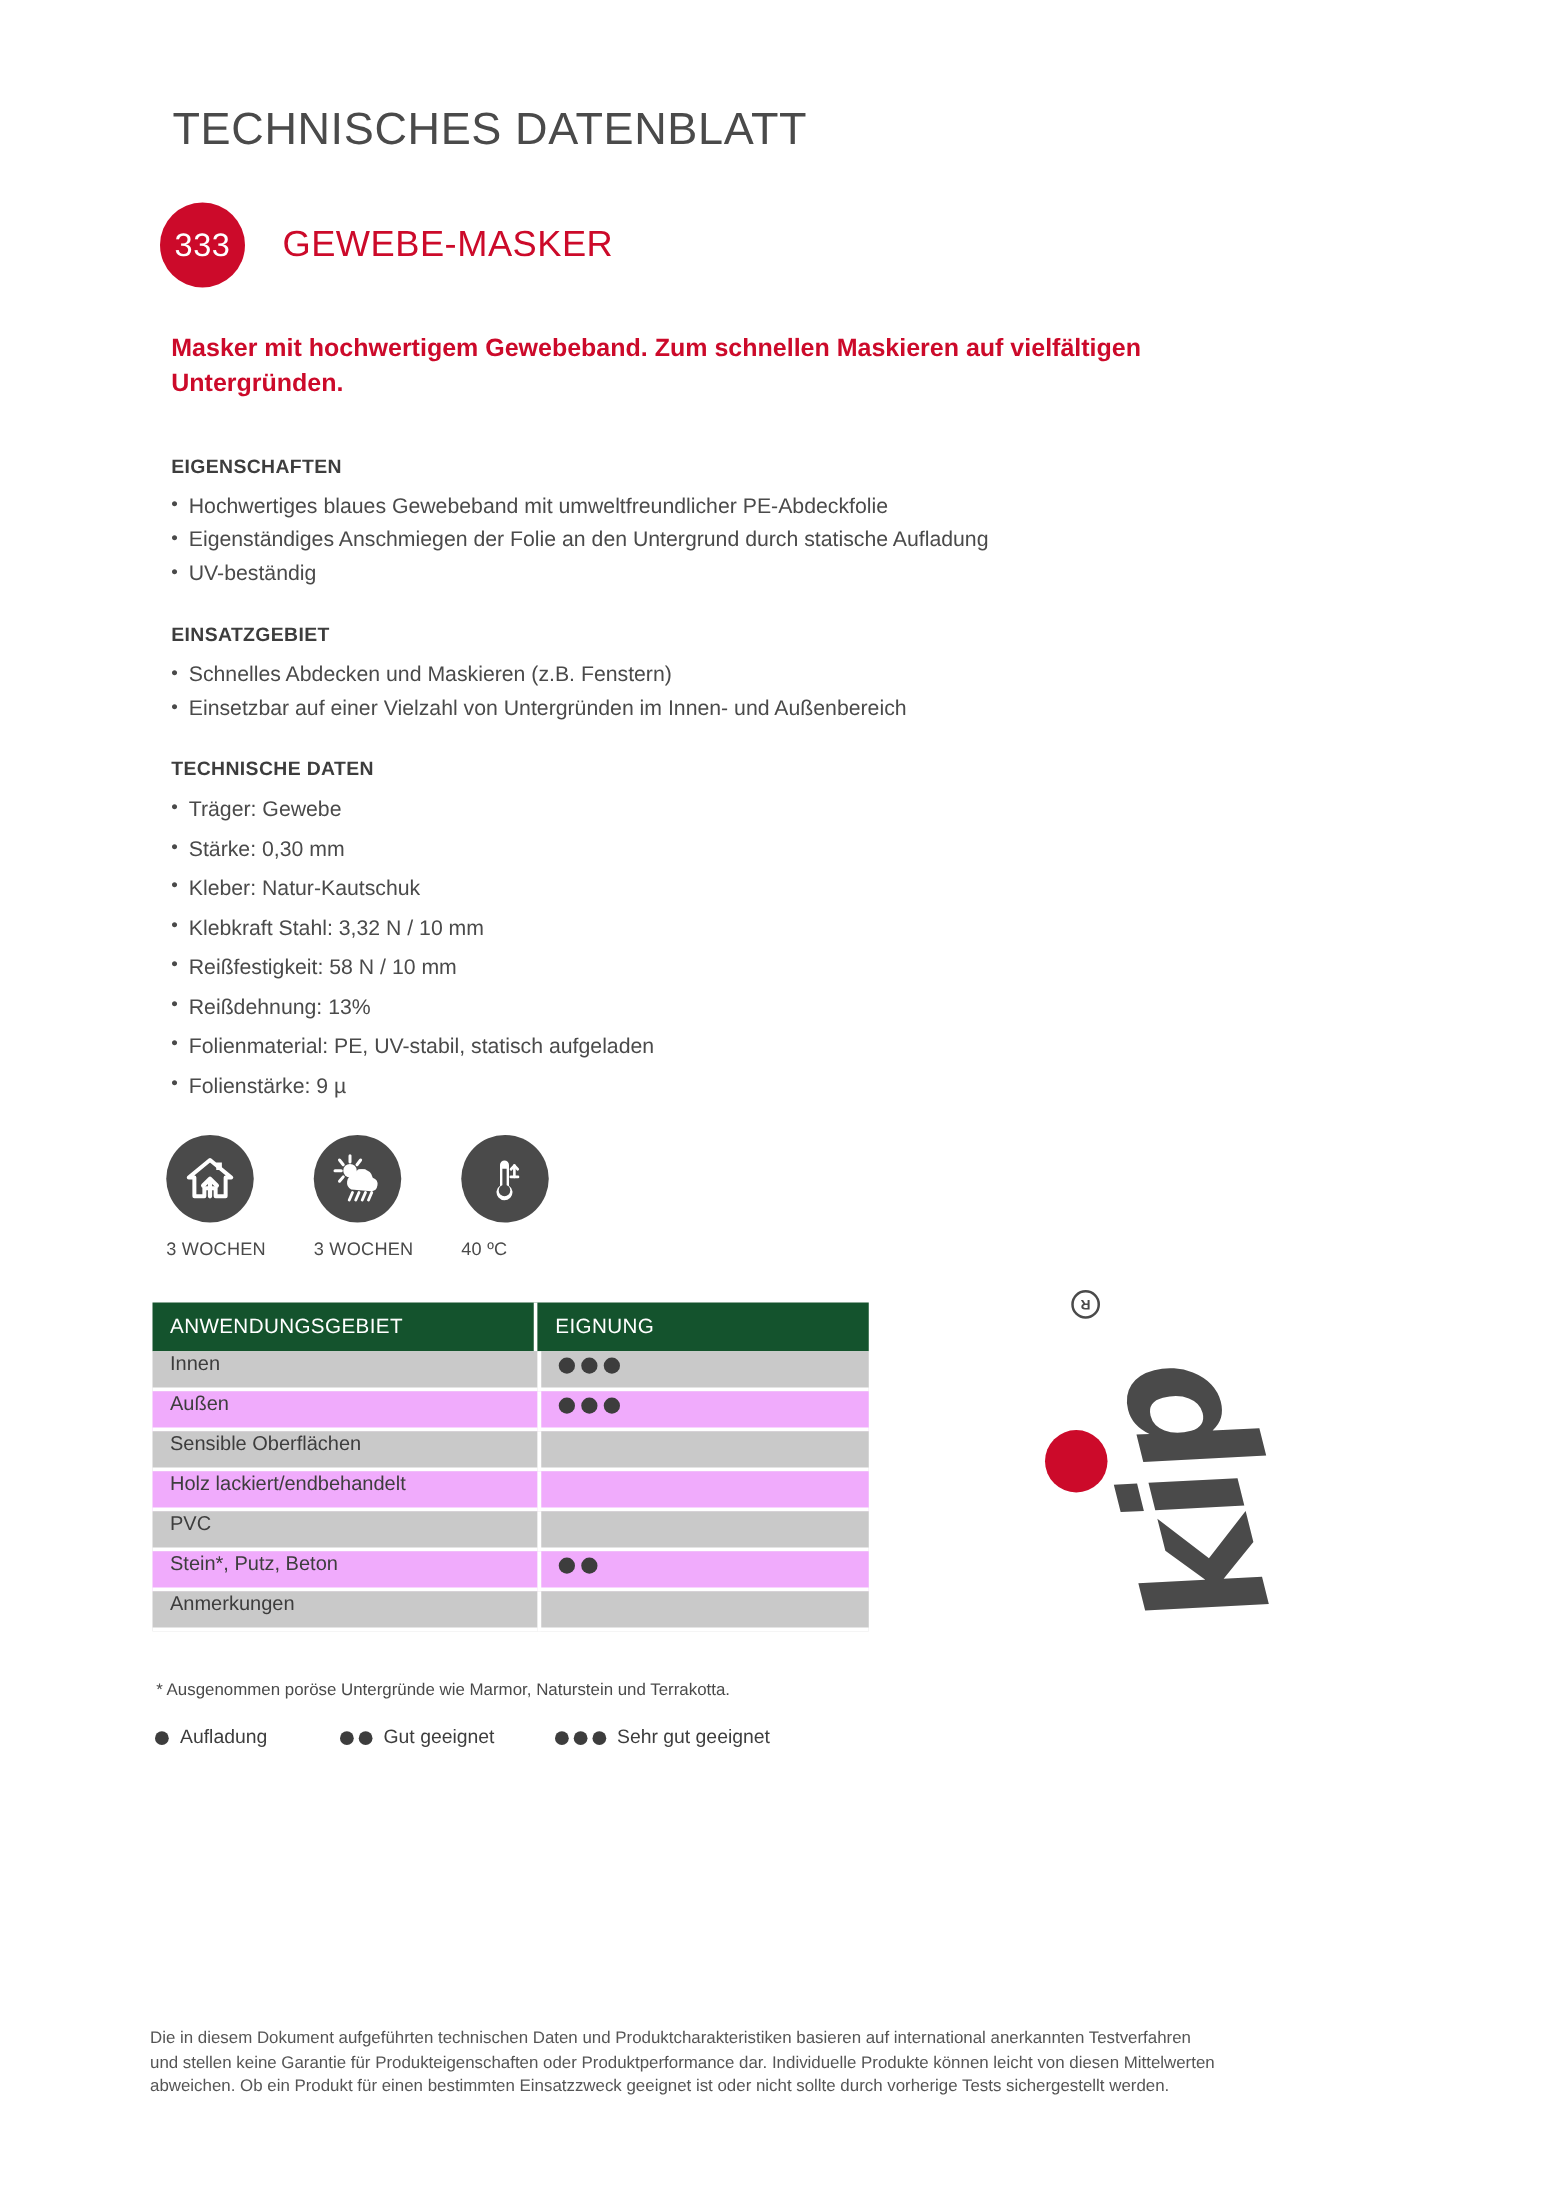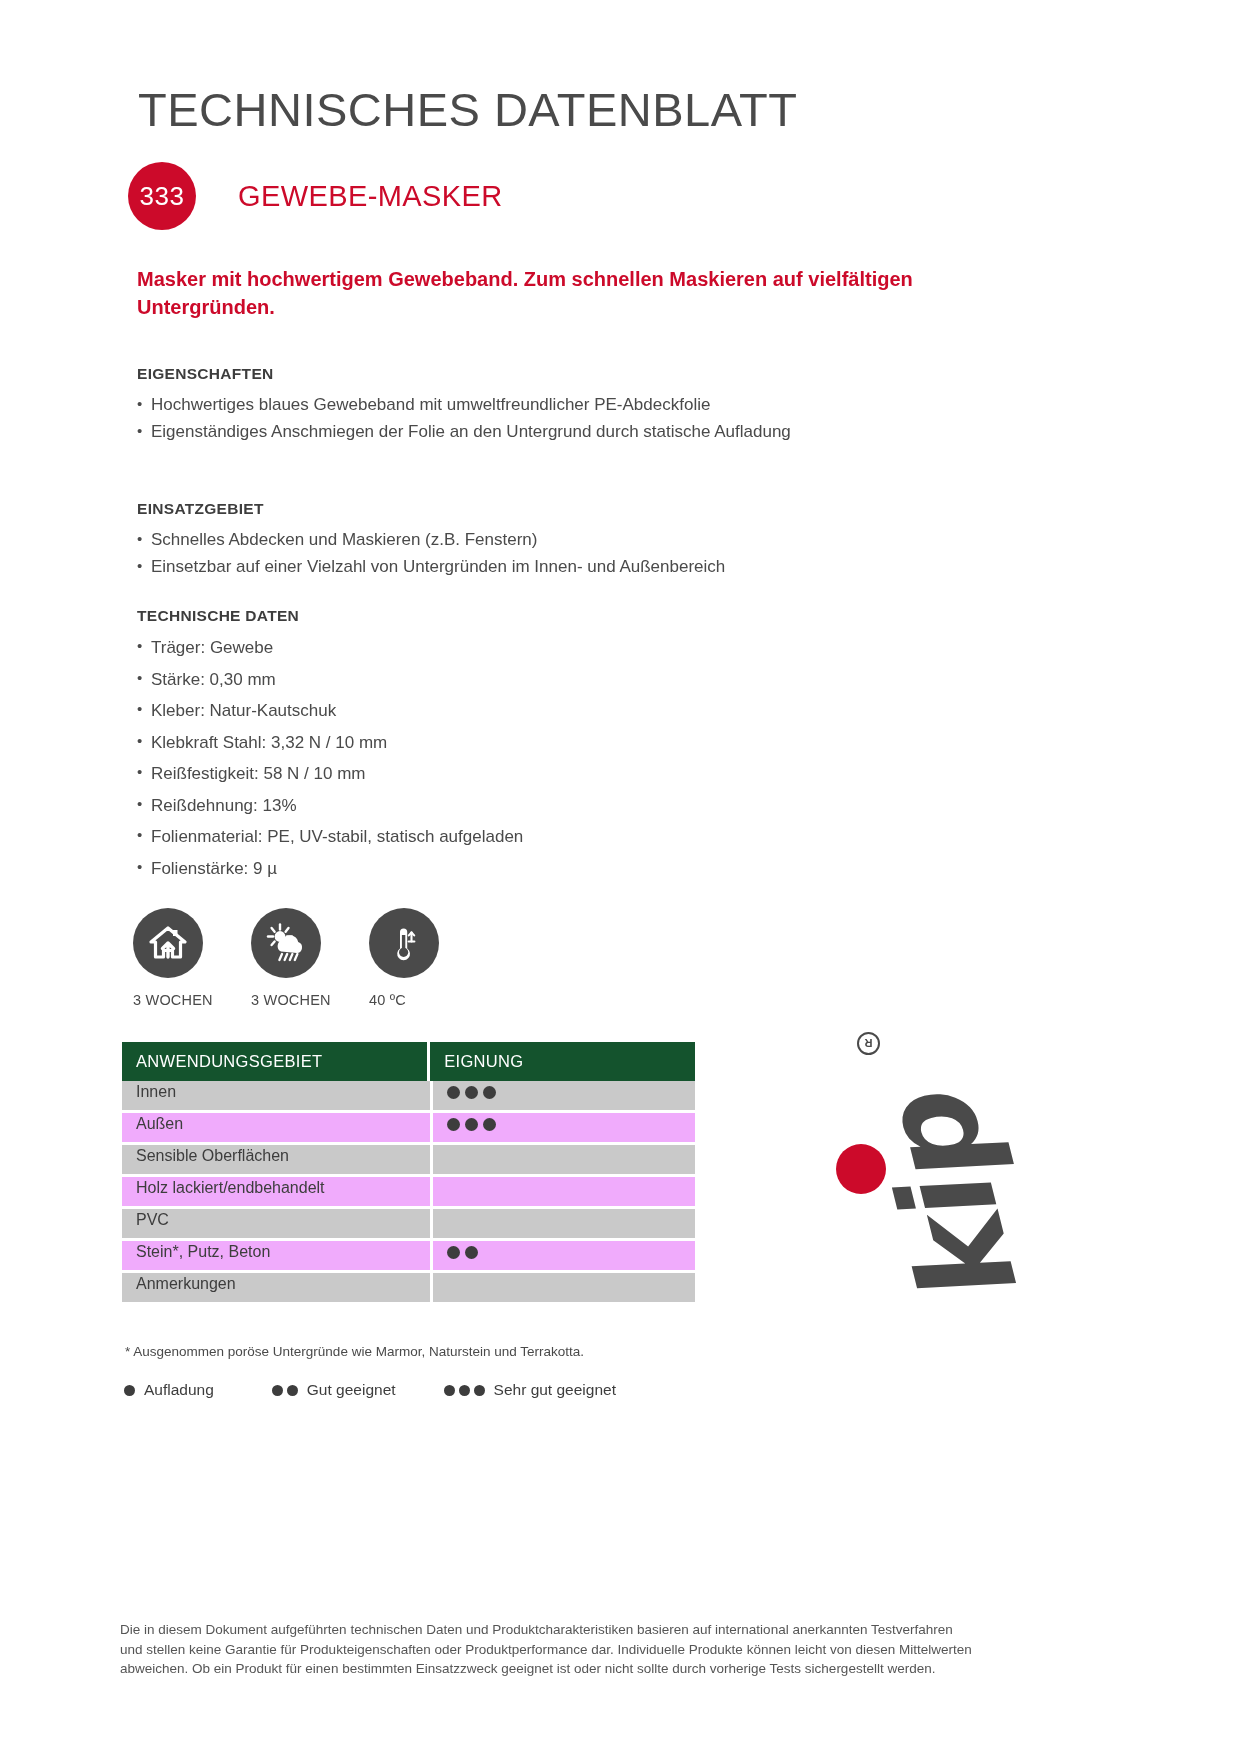--- a/index.html
+++ b/index.html
@@ -20,21 +20,21 @@
   .page {
     position: absolute;
     inset: 0;
   }
 
   
   .doc-title {
     position: absolute;
     left: 138px;
     top: 82px;
-    font-size: 47px;
+    font-size: 36px;
     font-weight: 400;
     letter-spacing: 0.5px;
     color: #4a4a4a;
     white-space: nowrap;
   }
 
   .product-row {
     position: absolute;
     left: 128px;
     top: 162px;
@@ -48,21 +48,21 @@
     background: #cc0a2a;
     color: #ffffff;
     display: flex;
     align-items: center;
     justify-content: center;
     font-size: 26px;
     font-weight: 400;
     letter-spacing: 0.5px;
   }
   .product-name {
-    margin-left: 42px;
+    margin-left: 30px;
     font-size: 29px;
     color: #cc0a2a;
     letter-spacing: 0.4px;
     white-space: nowrap;
   }
 
   .tagline {
     position: absolute;
     left: 137px;
     top: 266px;
@@ -289,20 +289,21 @@
     <div class="product-name">GEWEBE-MASKER</div>
   </div>
 
   <div class="tagline">Masker mit hochwertigem Gewebeband. Zum schnellen Maskieren auf vielfältigen Untergründen.</div>
 
   <div class="section" id="sec-eigenschaften">
     <div class="section-heading">EIGENSCHAFTEN</div>
     <ul class="bullets">
       <li>Hochwertiges blaues Gewebeband mit umweltfreundlicher PE-Abdeckfolie</li>
       <li>Eigenständiges Anschmiegen der Folie an den Untergrund durch statische Aufladung</li>
+      <li>UV-beständig</li>
     </ul>
   </div>
 
   <div class="section" id="sec-einsatzgebiet">
     <div class="section-heading">EINSATZGEBIET</div>
     <ul class="bullets">
       <li>Schnelles Abdecken und Maskieren (z.B. Fenstern)</li>
       <li>Einsetzbar auf einer Vielzahl von Untergründen im Innen- und Außenbereich</li>
     </ul>
   </div>

